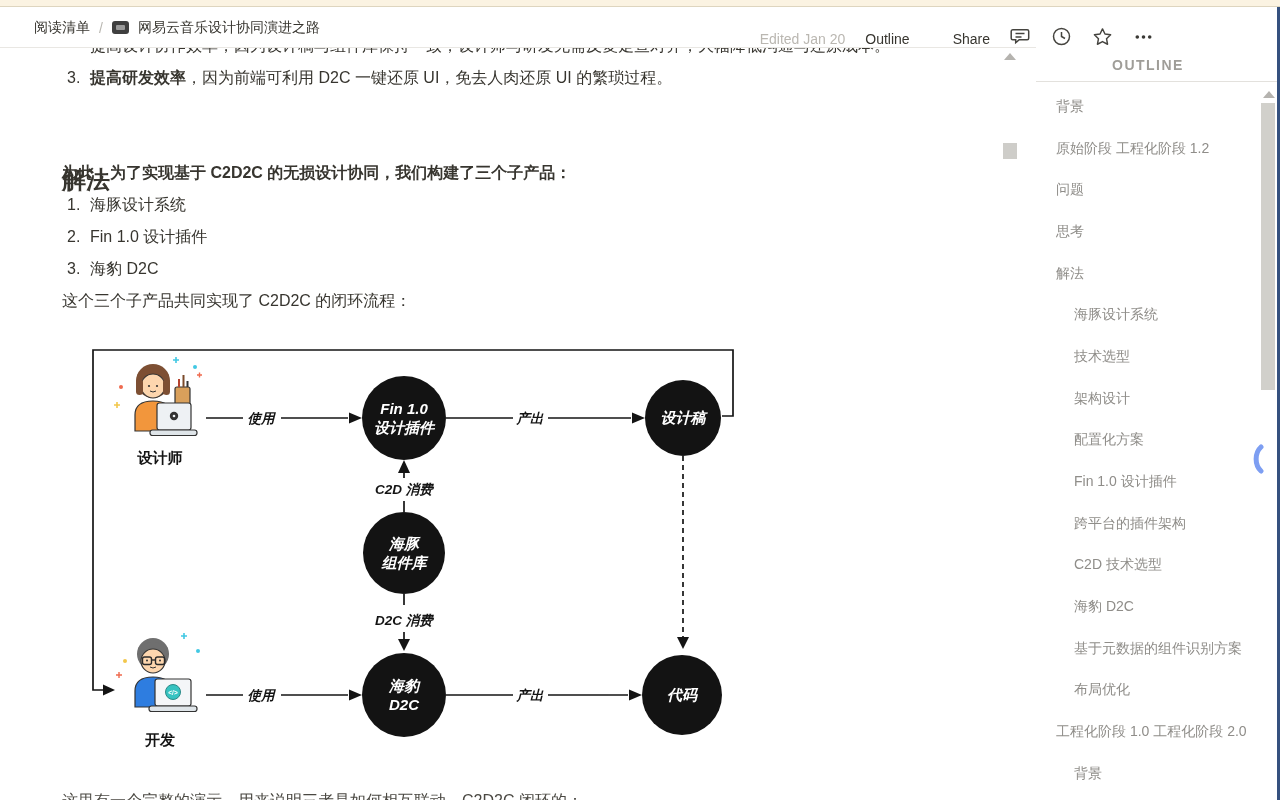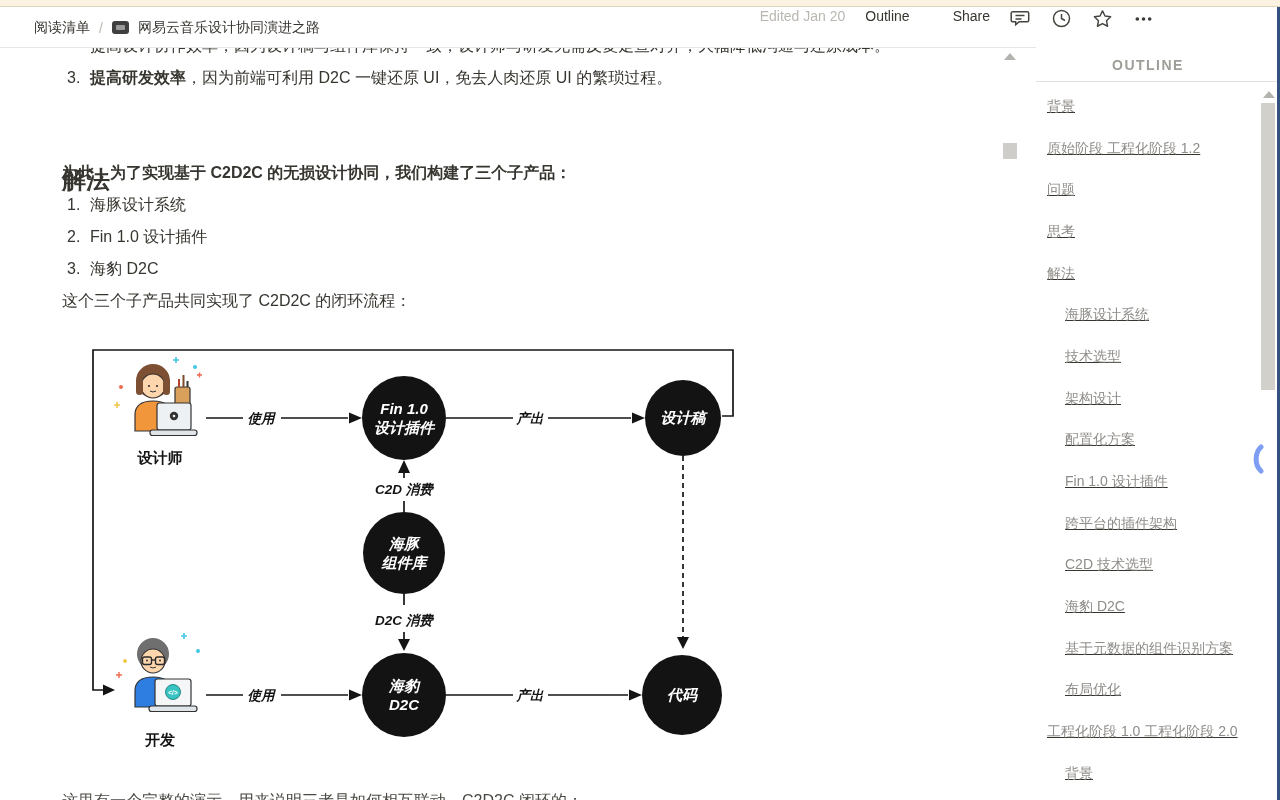--- a/index.html
+++ b/index.html
@@ -11,21 +11,21 @@
     background:#fbf3e2; border-bottom:1px solid #ded5bf; z-index:30; }
 
   
   .topbar { position:absolute; left:16px; top:8px; width:1160px; height:39px; background:#fff; z-index:25; }
   .topbar-border { position:absolute; left:0; top:47px; width:1036px; height:1px; background:#e9e7e3; z-index:25; }
   .breadcrumb { position:absolute; left:18px; top:0; height:39px; display:flex; align-items:center; gap:9px; font-size:14px; }
   .crumb { color:#37352f; cursor:pointer; }
   .crumb-sep { color:#b9b7b1; }
   .doc-icon { width:17px; height:13px; background:#3f3f3f; border-radius:3px; position:relative; }
   .doc-icon::after { content:""; position:absolute; left:4px; top:4px; width:9px; height:5px; background:#9a9a9a; border-radius:1px; }
-  .topbar-right { position:absolute; right:22px; top:0; height:39px; display:flex; align-items:flex-start; gap:20px; font-size:14px; }
+  .topbar-right { position:absolute; right:22px; top:0; height:39px; display:flex; align-items:flex-end; gap:20px; font-size:14px; }
   .edited { color:#bab7b1; }
   .tb-btn { color:#37352f; cursor:pointer; }
   .tb-icon { width:21px; height:21px; display:flex; align-items:center; justify-content:center; cursor:pointer; }
   .tb-icon svg { display:block; }
 
   
   .doc { position:absolute; left:0; top:47px; width:1020px; height:753px; background:#fff; overflow:hidden; }
   .clip-top { position:absolute; left:90px; top:0; width:860px; height:9px; overflow:hidden; }
   .clip-top .inner { display:block; line-height:20px; font-size:16px; margin-top:-11px; white-space:nowrap; }
   .li-row { position:absolute; left:62px; display:flex; font-size:16px; line-height:21px; width:900px; }
@@ -48,21 +48,21 @@
   
   .doc-scroll-up { position:absolute; left:1004px; top:53px; width:0; height:0;
     border-left:6px solid transparent; border-right:6px solid transparent; border-bottom:7px solid #b5b3af; cursor:pointer; }
   .doc-scroll-thumb { position:absolute; left:1003px; top:143px; width:14px; height:16px; background:#cecdc9; cursor:pointer; }
 
   
   .outline { position:absolute; left:1036px; top:47px; width:224px; height:753px; background:#fff; }
   .outline-title { position:absolute; left:0; top:10px; width:100%; text-align:center; font-size:14px; font-weight:600;
     color:#9f9d98; letter-spacing:1.5px; }
   .outline-divider { position:absolute; left:0; top:34px; width:244px; height:1px; background:#e3e1dd; }
-  .outline-items { position:absolute; left:0; top:39px; width:100%;text-decoration:underline; }
+  .outline-items { position:absolute; left:9px; top:39px; width:100%; }
   .o-item { height:41.7px; display:flex; align-items:center; font-size:14px; color:#8f8d89; cursor:pointer; white-space:nowrap; }
   .o-item.lv1 { padding-left:11px; }
   .o-item.lv2 { padding-left:29px; }
 
   
   .win-scroll-up { position:absolute; left:1263px; top:91px; width:0; height:0;
     border-left:6px solid transparent; border-right:6px solid transparent; border-bottom:7px solid #b5b3af; cursor:pointer; }
   .win-scroll-thumb { position:absolute; left:1261px; top:103px; width:14px; height:287px; background:#d1d0cb; cursor:pointer; }
   .win-border { position:absolute; left:1277px; top:7px; width:3px; height:793px; background:#35517f; }
   .peek-handle { position:absolute; left:1250px; top:444px; width:16px; height:30px; cursor:pointer; }

